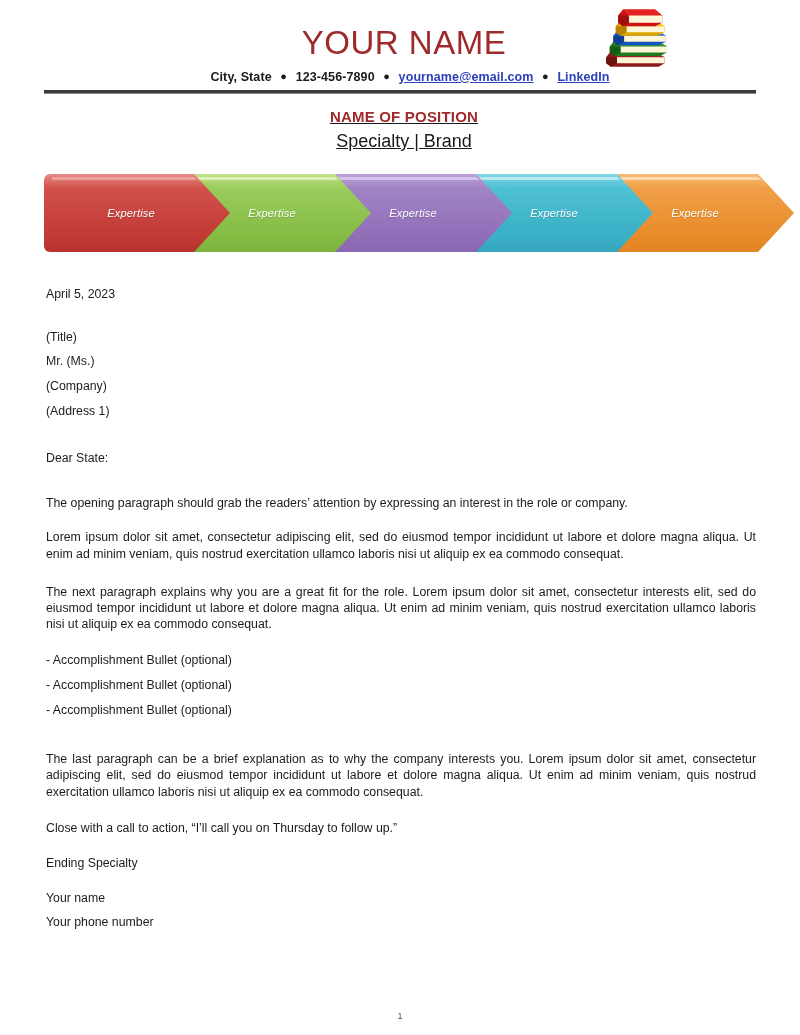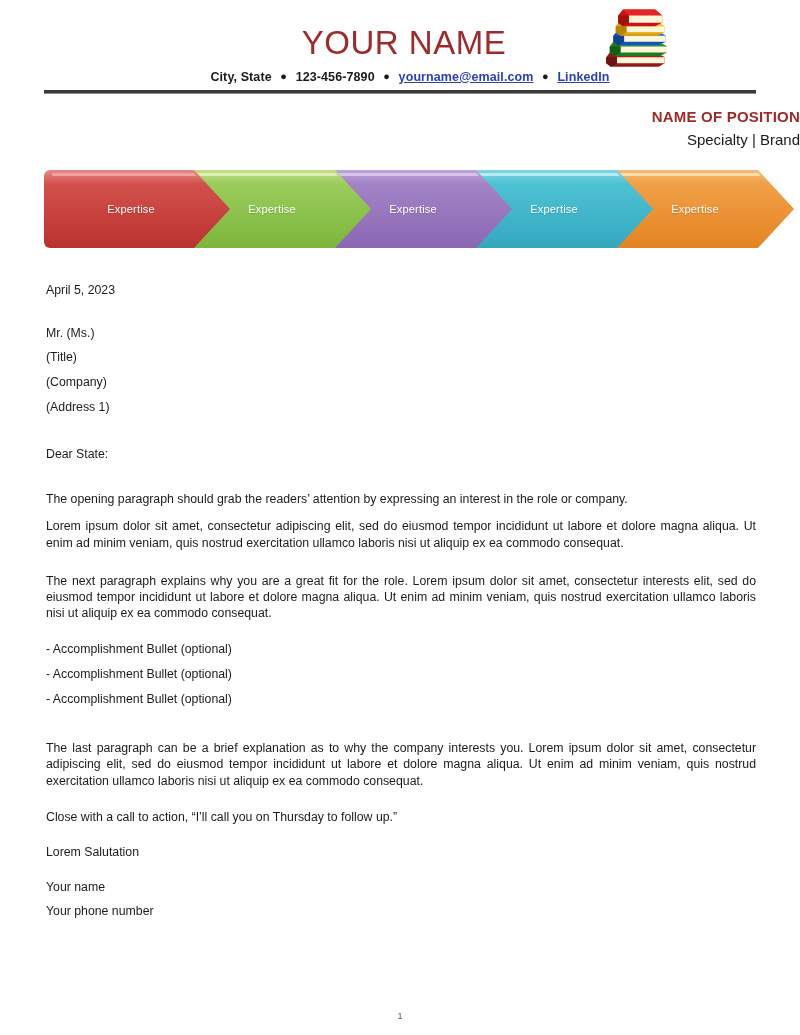--- a/index.html
+++ b/index.html
@@ -66,41 +66,43 @@
   .books-logo {
     position: absolute;
     top: 6px;
     right: 128px;
     width: 72px;
     height: 62px;
   }
 
   
   .position-block {
-    text-align: right;
+    text-align: center;
     margin-top: 14px;
     padding-left: 8px;
+    text-decoration: underline;
   }
   .position-title {
     font-size: 15px;
     font-weight: bold;
     color: #9e2b2b;
     letter-spacing: 0.2px;
   }
   .position-sub {
-    font-size: 15px;
+    font-size: 18px;
     color: #1a1a1a;
     margin-top: 6px;
   }
 
   
   .chevron-banner {
     position: relative;
     margin: 22px 44px 0 30px;
     height: 92px;
+    font-style: italic;
   }
   .chev {
     position: absolute;
     top: 0;
     height: 78px;
     display: flex;
     align-items: center;
     justify-content: center;
     color: #ffffff;
     font-size: 11px;
@@ -125,21 +127,21 @@
   .gap-lg { height: 30px; }
   .gap-md { height: 22px; }
 
   .addr-line { margin-bottom: 12px; }
   .salutation { }
   .para {
     text-align: justify;
     line-height: 1.32;
     margin-bottom: 0;
   }
-  .para-first { margin-bottom: 11px; }
+  .para-first { margin-bottom: 18px; }
   .bullet { margin-bottom: 12px; }
   .closing-line { }
   .sign-line { margin-bottom: 12px; }
 
   
   .footer {
     position: absolute;
     bottom: 14px;
     left: 0;
     right: 0;
@@ -287,22 +289,22 @@
       <span class="lbl">Expertise</span>
     </div>
   </div>
 
   <div class="body-area">
 
     <div class="date-line">April 5, 2023</div>
 
     <div class="gap-lg"></div>
 
+    <div class="addr-line">(Title)</div>
     <div class="addr-line">Mr. (Ms.)</div>
-    <div class="addr-line">(Title)</div>
     <div class="addr-line">(Company)</div>
     <div class="addr-line">(Address 1)</div>
 
     <div class="gap-md"></div>
 
     <div class="salutation">Dear State:</div>
 
     <div class="gap-lg"></div>
 
     <div class="para para-first">The opening paragraph should grab the readers’ attention by expressing an interest in the role or company.</div>
@@ -321,21 +323,21 @@
     <div class="gap-md"></div>
 
     <div class="para">The last paragraph can be a brief explanation as to why the company interests you. Lorem ipsum dolor sit amet, consectetur adipiscing elit, sed do eiusmod tempor incididunt ut labore et dolore magna aliqua. Ut enim ad minim veniam, quis nostrud exercitation ullamco laboris nisi ut aliquip ex ea commodo consequat.</div>
 
     <div class="gap-md"></div>
 
     <div class="closing-line">Close with a call to action, “I’ll call you on Thursday to follow up.”</div>
 
     <div class="gap-md"></div>
 
-    <div class="closing-line">Lorem Salutation</div>
+    <div class="closing-line">Ending Specialty</div>
 
     <div class="gap-md"></div>
 
     <div class="sign-line">Your name</div>
     <div class="sign-line">Your phone number</div>
   </div>
 
   <div class="footer">
     <span>1</span>
   </div>

